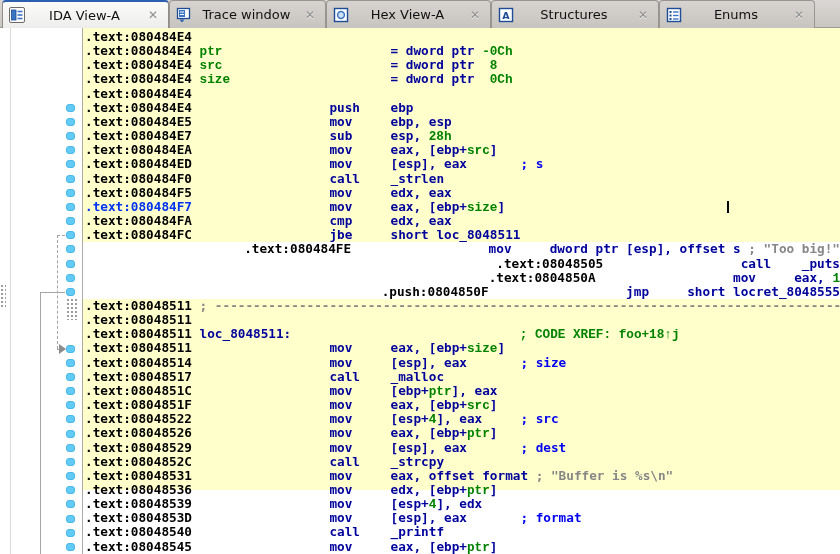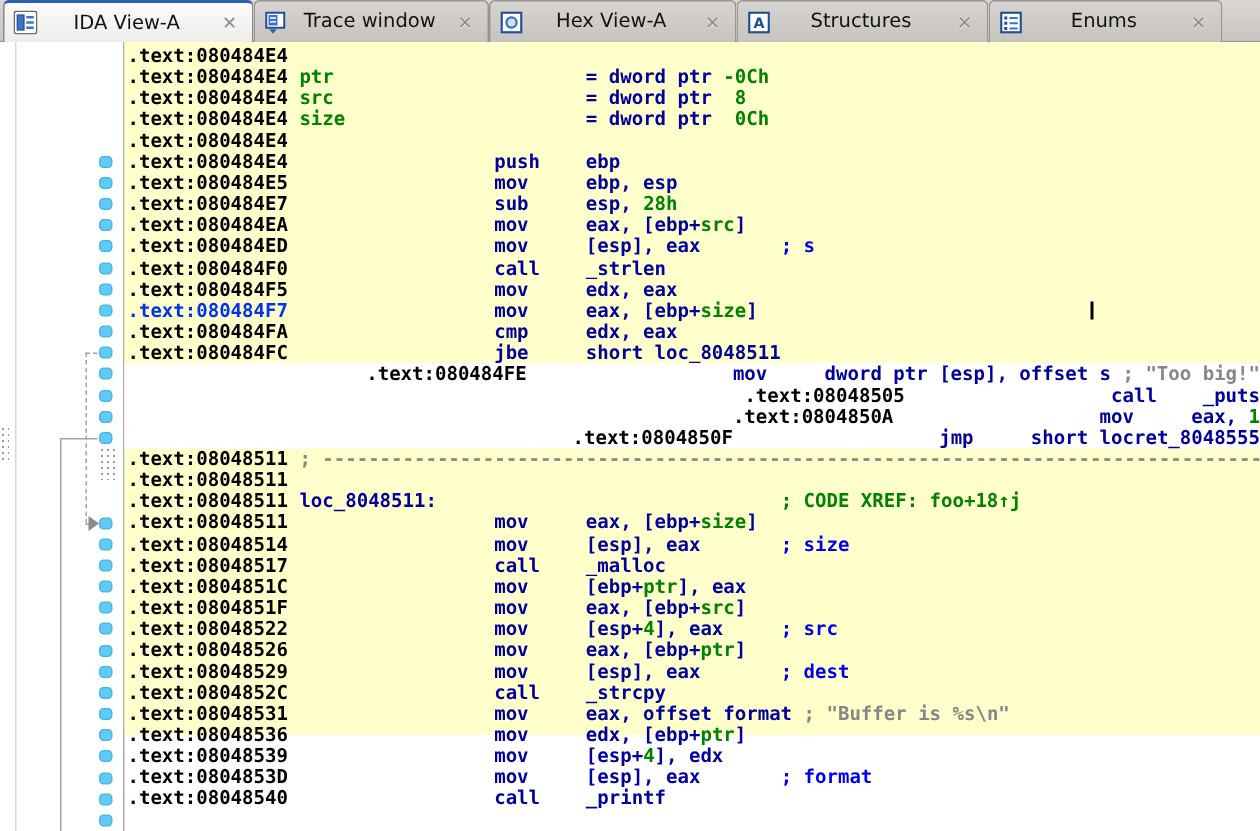--- a/index.html
+++ b/index.html
@@ -28,21 +28,21 @@
   #marginsep{position:absolute;left:82px;top:0;width:1px;height:526px;background:#aca9a6;}
   #listing{position:absolute;left:83px;top:0;width:757px;height:462px;background:var(--yellow);
            padding-top:2px;box-sizing:border-box;}
   .line{height:14.162px;line-height:14.162px;white-space:pre;overflow:hidden;
         font-family:"DejaVu Sans Mono",monospace;font-size:12.7px;font-weight:bold;
         padding-left:2px;}
   .line.wbg{background:#ffffff;text-align:right;}
   .a{color:#000000;}
   .ah{color:var(--addrblue);}
   .c{color:var(--navy);}
-  .g{color:var(--green);}
+  .g{color:var(--green);font-family:Liberation Mono, monospace;}
   .b{color:var(--bluecmt);}
   .gr{color:var(--graycmt);}
 
   
   .dot{position:absolute;width:9px;height:8px;border-radius:3px;background:var(--dot);
        border:1px solid #49b8e8;box-sizing:border-box;}
   .arr{position:absolute;background:transparent;}
   .solid-h{border-top:1px solid #a6a6a6;}
   .solid-v{border-left:1px solid #a6a6a6;}
   .dash-h{border-top:1px dashed #a3a3a3;}
@@ -176,35 +176,36 @@
         <div class="line"><span class="a">.text:080484EA</span><span class="c">                  mov     eax, [ebp+</span><span class="g">src</span><span class="c">]</span></div>
         <div class="line"><span class="a">.text:080484ED</span><span class="c">                  mov     [esp], eax</span><span class="b">       ; s</span></div>
         <div class="line"><span class="a">.text:080484F0</span><span class="c">                  call    _strlen</span></div>
         <div class="line"><span class="a">.text:080484F5</span><span class="c">                  mov     edx, eax</span></div>
         <div class="line"><span class="ah">.text:080484F7</span><span class="c">                  mov     eax, [ebp+</span><span class="g">size</span><span class="c">]</span></div>
         <div class="line"><span class="a">.text:080484FA</span><span class="c">                  cmp     edx, eax</span></div>
         <div class="line"><span class="a">.text:080484FC</span><span class="c">                  jbe     short loc_8048511</span></div>
         <div class="line wbg"><span class="a">.text:080484FE</span><span class="c">                  mov     dword ptr [esp], offset s</span><span class="gr"> ; "Too big!"</span></div>
         <div class="line wbg"><span class="a">.text:08048505</span><span class="c">                  call    _puts</span></div>
         <div class="line wbg"><span class="a">.text:0804850A</span><span class="c">                  mov     eax, </span><span class="g">1</span></div>
-        <div class="line wbg"><span class="a">.text:0804850F</span><span class="c">                  jmp     short locret_8048555</span></div>
+        <div class="line wbg"><span class="a">.push:0804850F</span><span class="c">                  jmp     short locret_8048555</span></div>
         <div class="line"><span class="a">.text:08048511</span><span class="gr"> ; ----------------------------------------------------------------------------------</span></div>
         <div class="line"><span class="a">.text:08048511</span></div>
         <div class="line"><span class="a">.text:08048511</span><span class="c"> loc_8048511:</span><span class="g">                              ; CODE XREF: foo+18↑j</span></div>
         <div class="line"><span class="a">.text:08048511</span><span class="c">                  mov     eax, [ebp+</span><span class="g">size</span><span class="c">]</span></div>
         <div class="line"><span class="a">.text:08048514</span><span class="c">                  mov     [esp], eax</span><span class="b">       ; size</span></div>
         <div class="line"><span class="a">.text:08048517</span><span class="c">                  call    _malloc</span></div>
         <div class="line"><span class="a">.text:0804851C</span><span class="c">                  mov     [ebp+</span><span class="g">ptr</span><span class="c">], eax</span></div>
         <div class="line"><span class="a">.text:0804851F</span><span class="c">                  mov     eax, [ebp+</span><span class="g">src</span><span class="c">]</span></div>
         <div class="line"><span class="a">.text:08048522</span><span class="c">                  mov     [esp+</span><span class="g">4</span><span class="c">], eax</span><span class="b">     ; src</span></div>
         <div class="line"><span class="a">.text:08048526</span><span class="c">                  mov     eax, [ebp+</span><span class="g">ptr</span><span class="c">]</span></div>
         <div class="line"><span class="a">.text:08048529</span><span class="c">                  mov     [esp], eax</span><span class="b">       ; dest</span></div>
         <div class="line"><span class="a">.text:0804852C</span><span class="c">                  call    _strcpy</span></div>
         <div class="line"><span class="a">.text:08048531</span><span class="c">                  mov     eax, offset format</span><span class="gr"> ; "Buffer is %s\n"</span></div>
         <div class="line"><span class="a">.text:08048536</span><span class="c">                  mov     edx, [ebp+</span><span class="g">ptr</span><span class="c">]</span></div>
         <div class="line"><span class="a">.text:08048539</span><span class="c">                  mov     [esp+</span><span class="g">4</span><span class="c">], edx</span></div>
         <div class="line"><span class="a">.text:0804853D</span><span class="c">                  mov     [esp], eax</span><span class="b">       ; format</span></div>
         <div class="line"><span class="a">.text:08048540</span><span class="c">                  call    _printf</span></div>
+        <div class="line"><span class="a">.text:08048545</span><span class="c">                  mov     eax, [ebp+</span><span class="g">ptr</span><span class="c">]</span></div>
       </div>
   <div id="caret" style="left: 727px; top: 172.944px;"></div>
     </div>
 
 </div>
 
 </body></html>

